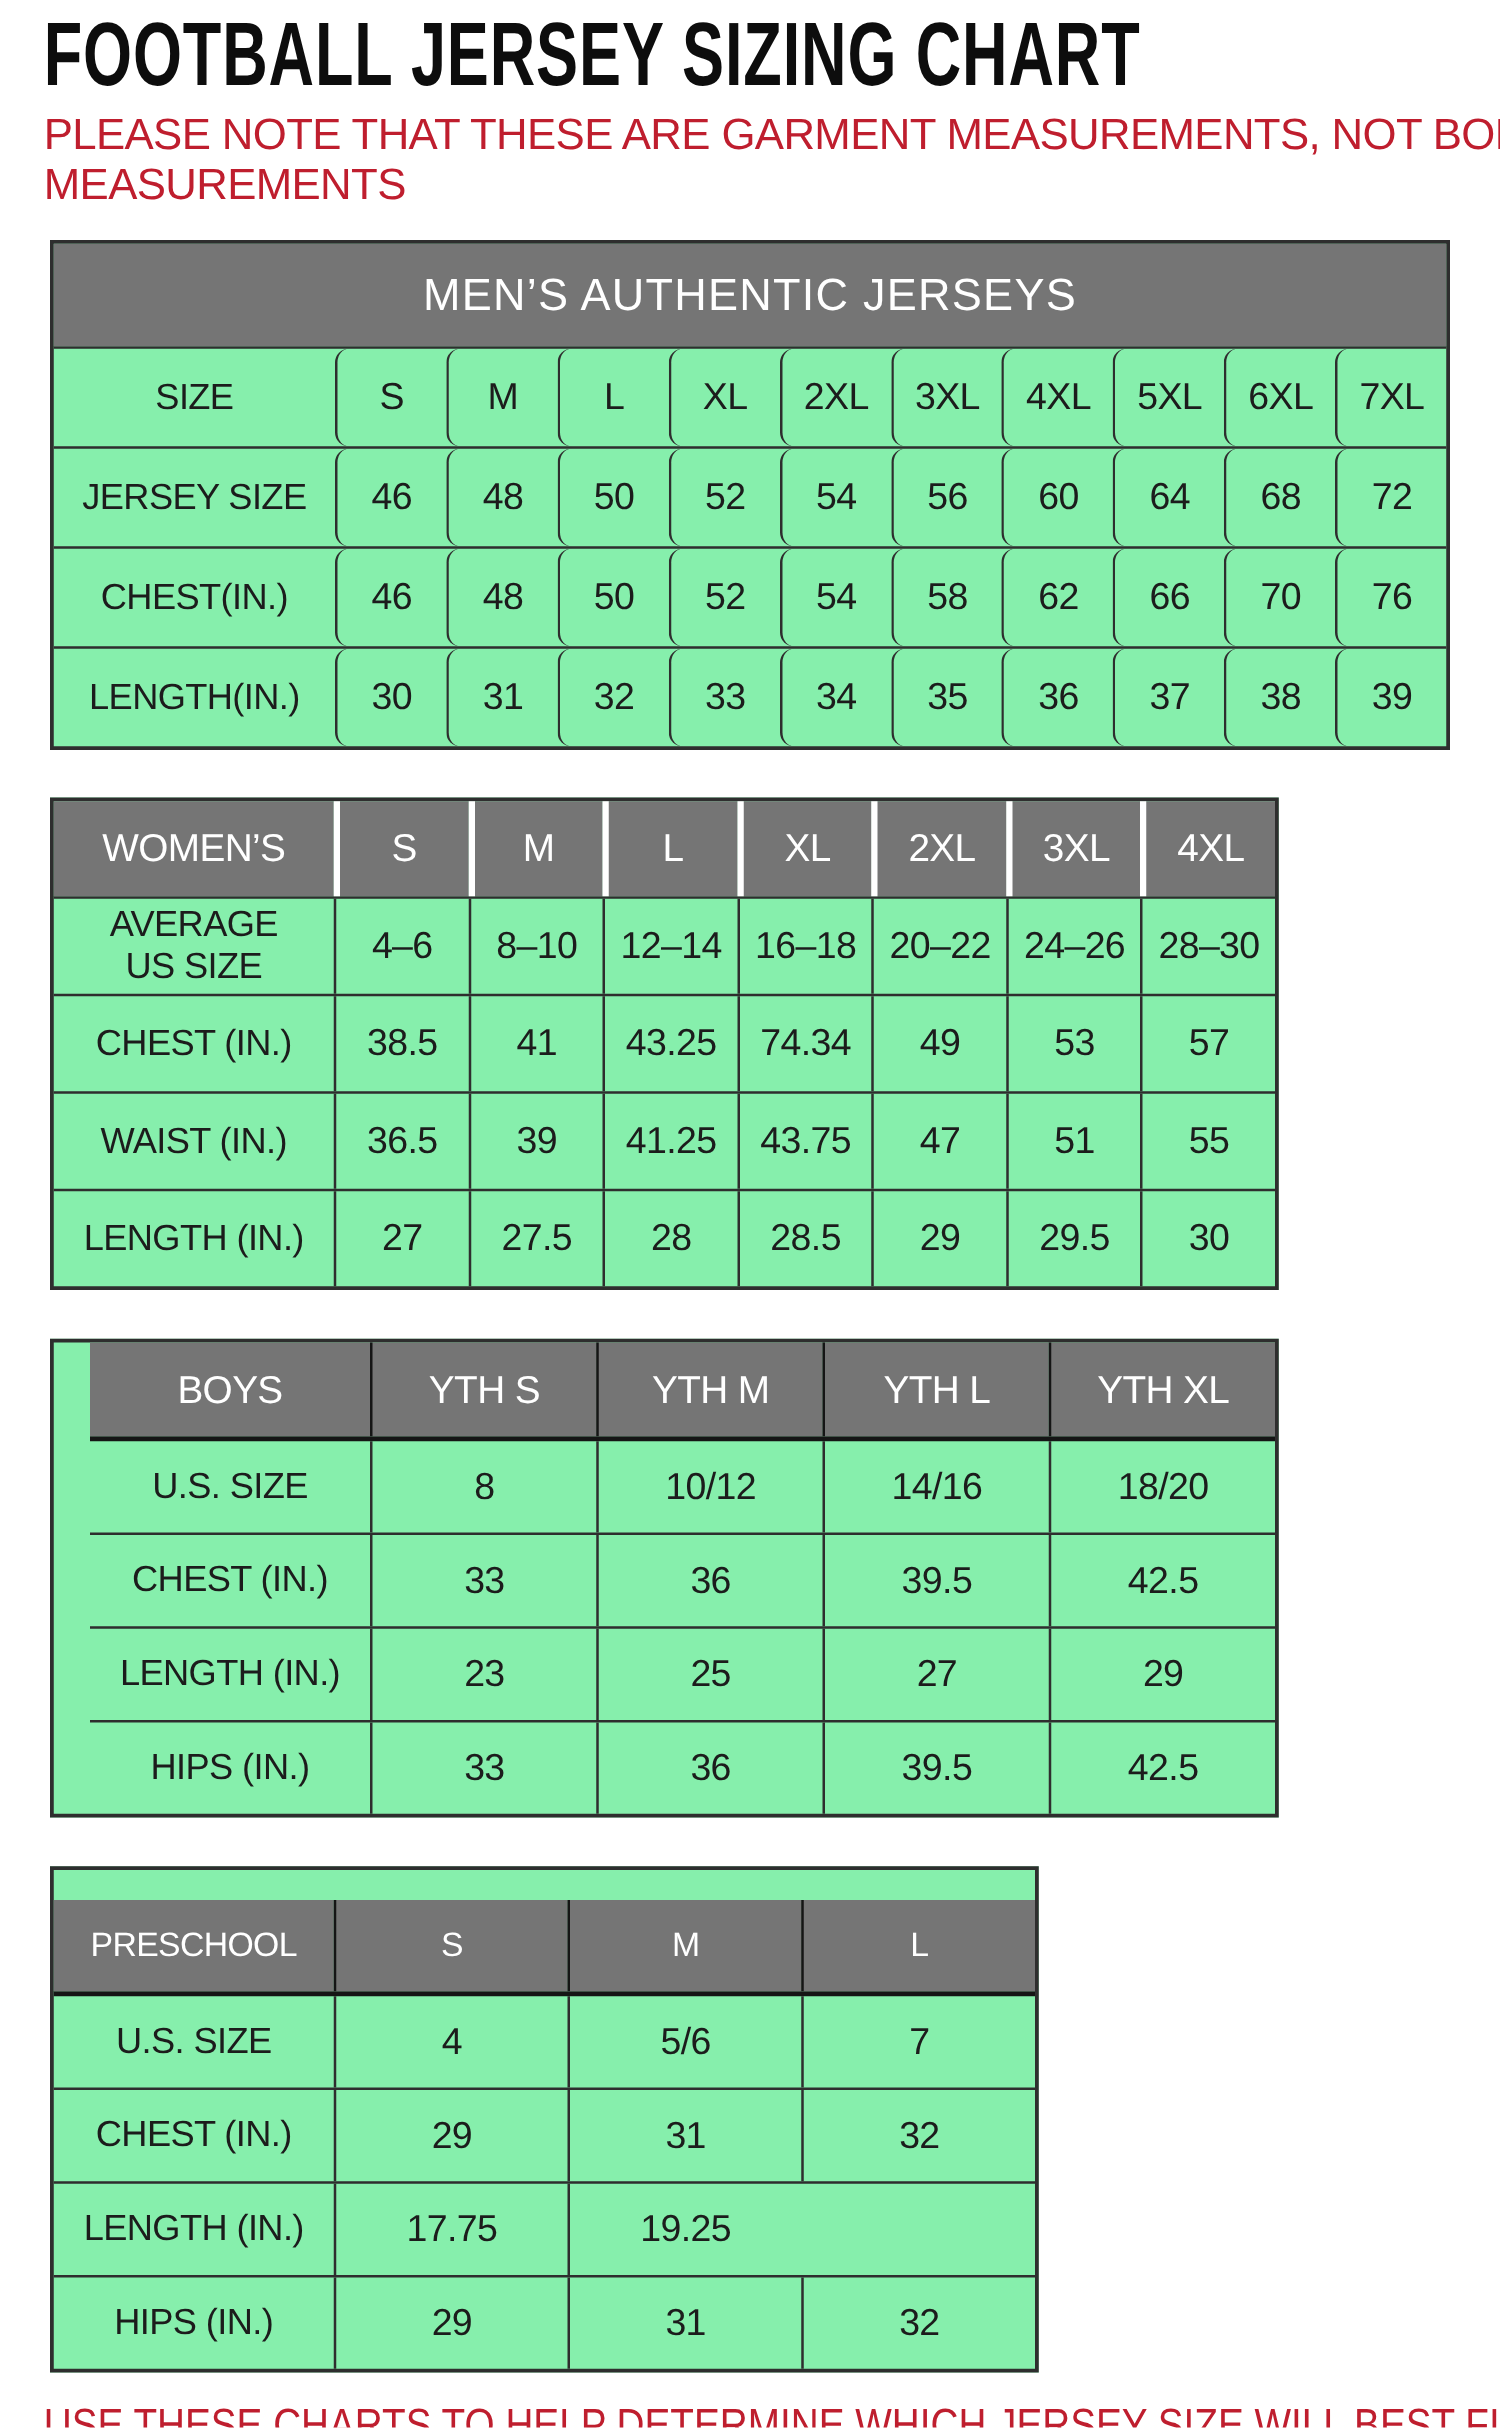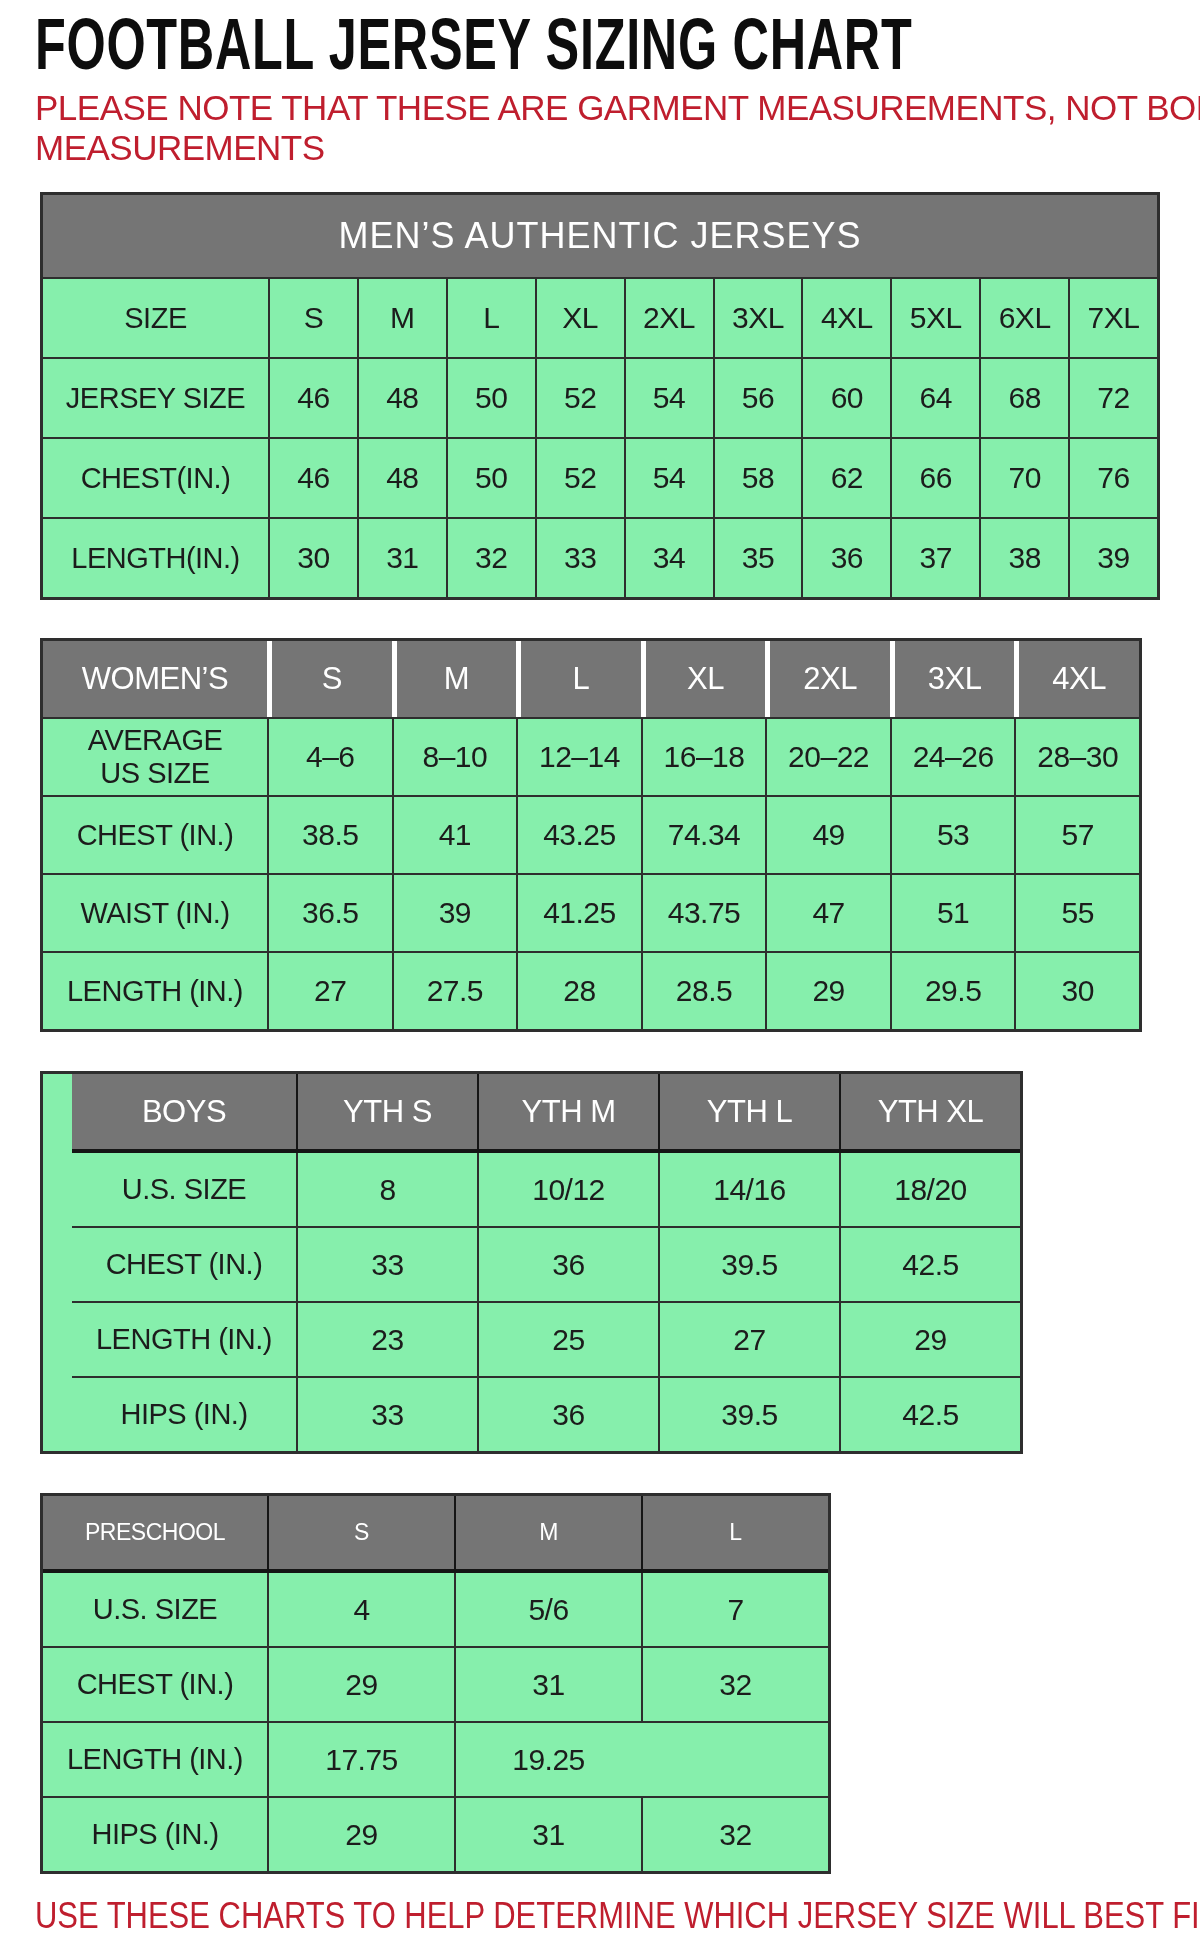--- a/index.html
+++ b/index.html
@@ -29,56 +29,56 @@
     font-size: 35px;
     line-height: 40px;
     letter-spacing: -0.5px;
     color: #bf1e2e;
     white-space: nowrap;
   }
 
   
   .tbl { border: 3px solid #2e2e2e; background: #86efac; }
   .tbl.mens      { width: 1120px; margin: 24px 0 0 40px; }
-  .tbl.womens    { width: 1102px;  margin: 38px 0 0 40px; }
+  .tbl.womens    { width: 983px;  margin: 38px 0 0 40px; }
   .tbl.boys      { width: 983px;  margin: 39px 0 0 40px; padding-left: 29px; }
   .tbl.preschool { width: 791px;  margin: 39px 0 0 40px; }
 
   .tr { display: grid; }
   .mens .tr      { grid-template-columns: 225px repeat(10, 1fr); }
   .womens .tr    { grid-template-columns: 224px repeat(7, 1fr); }
   .boys .tr      { grid-template-columns: 224px repeat(4, 1fr); }
   .preschool .tr { grid-template-columns: 224px repeat(3, 1fr); }
   .mens .tr.head-merged { grid-template-columns: 1fr; }
 
   .tr + .tr { border-top: 2px solid #2e2e2e; }
   .tr > div + div { border-left: 2px solid #2e2e2e; }
   .tr.thick { border-top: 4px solid #151515; }
 
   .td, .th {
     display: flex; align-items: center; justify-content: center;
     text-align: center;
     font-size: 30px;
     letter-spacing: -0.5px;
   }
-  .mens .td      { min-height: 78px; }
+  .mens .td      { min-height: 78px; border-radius: 11px; }
   .womens .td    { min-height: 76px; }
   .boys .td, .preschool .td { min-height: 73px; }
 
   .td.label { font-size: 29px; }
   .label-inner { display: inline-block; max-width: 160px; }
 
   
   .tr.head > div, .tr.head-merged > div {
     background: #757575; color: #ffffff;
   }
   .mens .th.merged { min-height: 82px; font-size: 36px; letter-spacing: 1px; }
   .womens .tr.head .th    { min-height: 76px; font-size: 31px; }
   .boys .tr.head .th      { min-height: 75px; font-size: 31px; }
-  .preschool .tr.head .th { min-height: 73px; font-size: 23px; }
+  .preschool .tr.head .th { min-height: 73px; font-size: 27px; margin-top: 24px; }
   
   .womens .tr.head > div + div { border-left: 5px solid #ffffff; }
   
   .boys .tr.head > div + div, .preschool .tr.head > div + div { border-left: 2px solid #151515; }
 
   
   .footer-note { margin: 21px 0 0 35px; white-space: nowrap; }
   .footer-note span {
     display: inline-block;
     font-size: 36px;

